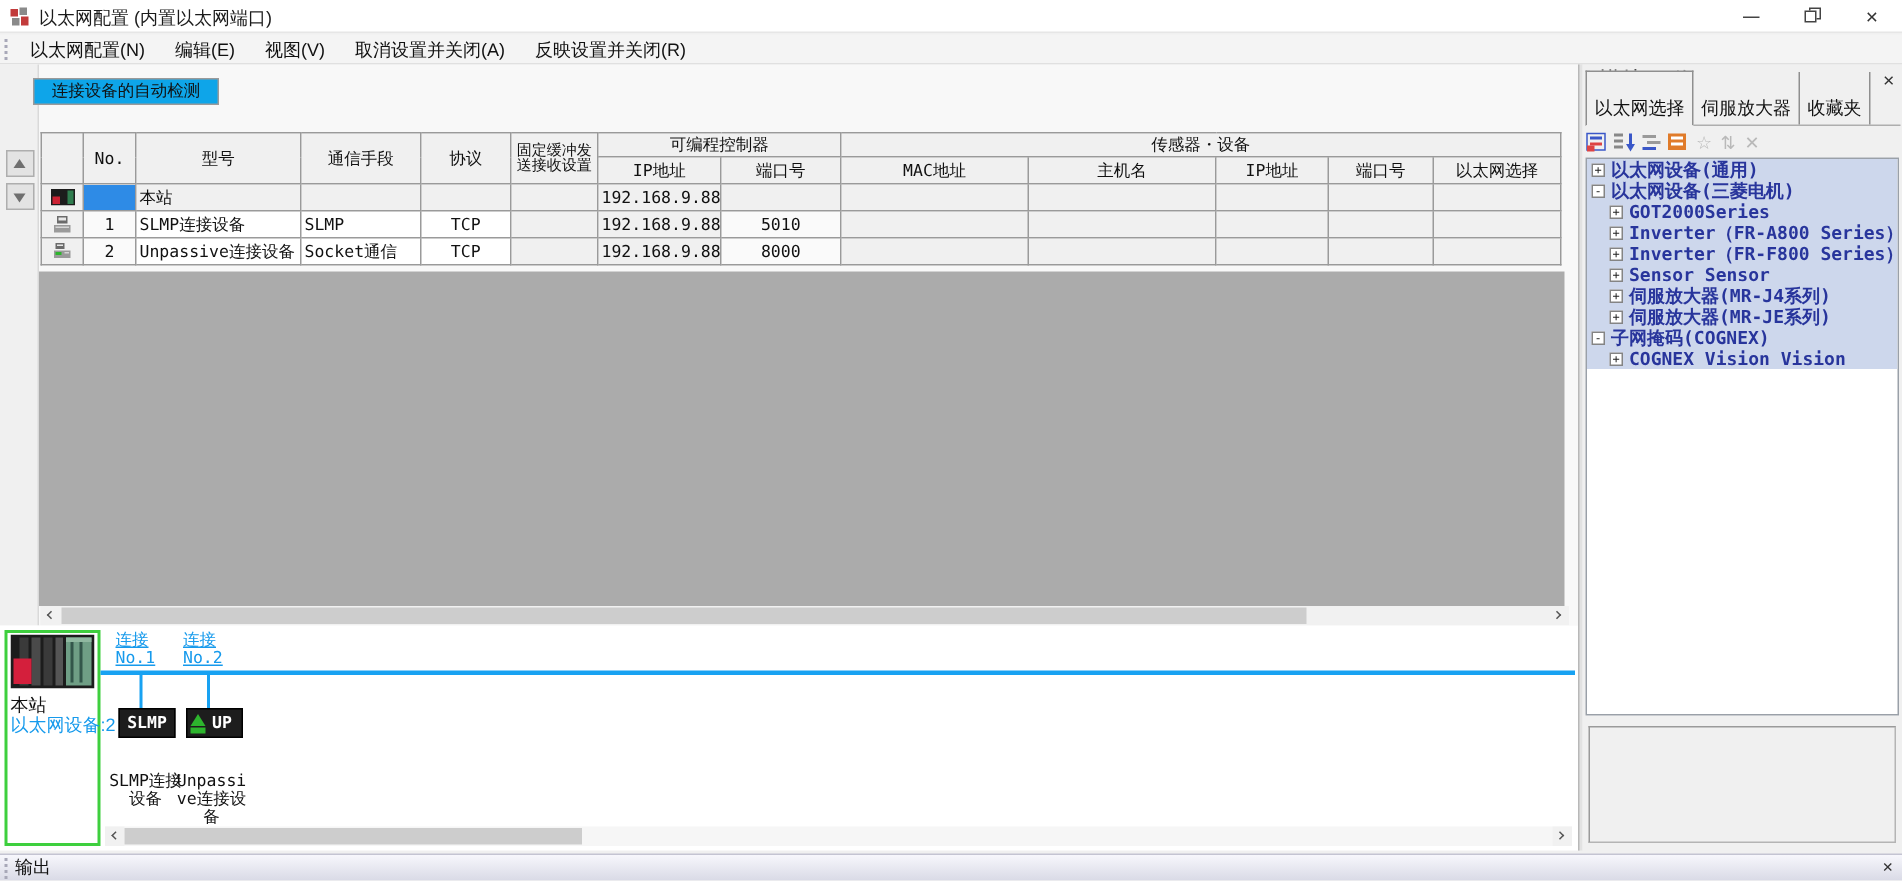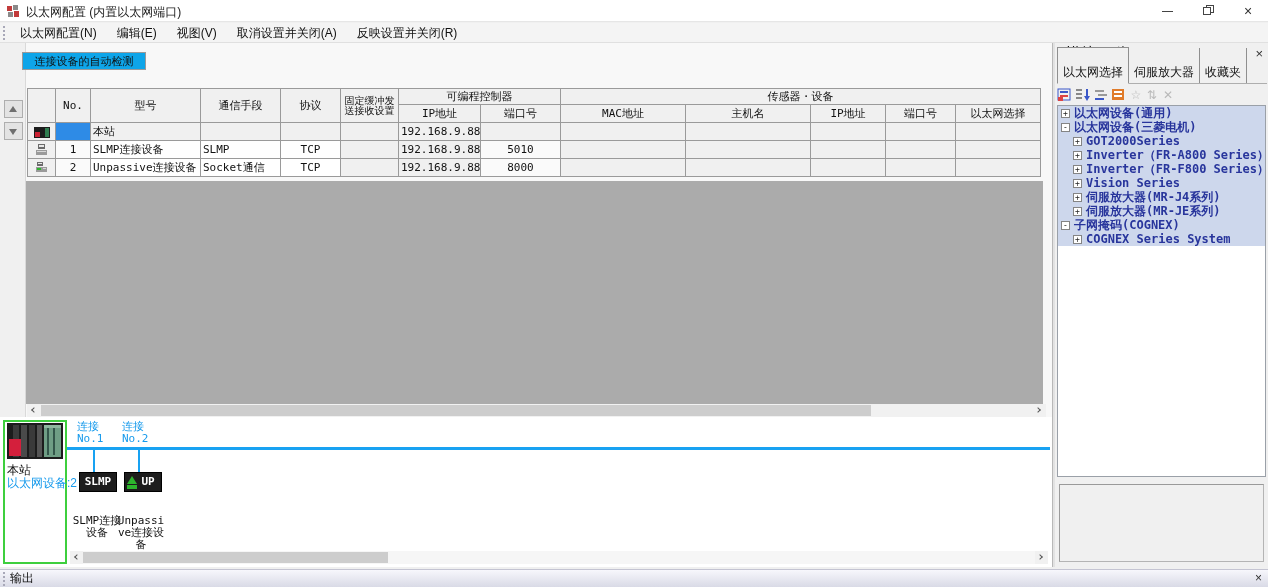--- a/index.html
+++ b/index.html
@@ -57,21 +57,21 @@
   #table-hscroll .sb-thumb { left:14px; width:830px; }
   #table-hscroll .sb-btn.r { right:0; }
 
   
   #diagram { position:absolute; left:0; top:417px; width:1052px; height:150px; background:#ffffff; }
   #host-box { position:absolute; left:3px; top:3px; width:64px; height:144px; border:2px solid #3ecf3e; background:#fff; }
   #plc-img { position:absolute; left:2px; top:1px; }
   #host-label { position:absolute; left:2px; top:40px; font-size:12px; color:#111; }
   #host-count { position:absolute; left:2px; top:53px; font-size:12px; color:#169aec; white-space:nowrap; }
   #trunk { position:absolute; left:67px; top:30px; width:983px; height:3px; background:#18a2f2; }
-  .conn-label { position:absolute; top:4px; font-size:11px; line-height:12px; color:#169aec; font-family:"DejaVu Sans Mono",monospace; white-space:pre; }
+  .conn-label { position:absolute; top:4px; font-size:11px; line-height:12px; color:#169aec; font-family:"DejaVu Sans Mono",monospace; white-space:pre;text-decoration:underline; }
   #conn1-label { left:77px; } #conn2-label { left:122px; }
   .vline { position:absolute; top:33px; width:2px; height:22px; background:#18a2f2; }
   #vline1 { left:93px; } #vline2 { left:138px; }
   .chip { position:absolute; top:55px; width:38px; height:20px; background:#1d1d1d; border:1px solid #000; color:#fff; font-family:"DejaVu Sans Mono",monospace; font-size:11px; font-weight:bold; text-align:center; line-height:18px; }
   #chip1 { left:79px; }
   #chip2 { left:124px; padding-left:10px; text-align:center; }
   .chip-tri { position:absolute; left:2px; top:3px; width:0; height:0; border-left:5px solid transparent; border-right:5px solid transparent; border-bottom:8px solid #2db52d; }
   .chip-bar { position:absolute; left:2px; bottom:2px; width:10px; height:4px; background:#2db52d; }
   .dev-name { position:absolute; top:98px; font-size:11px; line-height:12px; font-family:"DejaVu Sans Mono",monospace; color:#111; text-align:center; word-break:break-all; }
   #dev1-name { left:72px; width:50px; }
@@ -374,37 +374,37 @@
       <div class="tree-row lvl1">
           <span class="expando">+</span>
           <span>Inverter（FR-A800 Series）</span>
         </div>
       <div class="tree-row lvl1">
           <span class="expando">+</span>
           <span>Inverter（FR-F800 Series）</span>
         </div>
       <div class="tree-row lvl1">
           <span class="expando">+</span>
-          <span>Vision Series</span>
+          <span>Sensor Sensor</span>
         </div>
       <div class="tree-row lvl1">
           <span class="expando">+</span>
           <span>伺服放大器(MR-J4系列)</span>
         </div>
       <div class="tree-row lvl1">
           <span class="expando">+</span>
           <span>伺服放大器(MR-JE系列)</span>
         </div>
       <div class="tree-row lvl0">
           <span class="expando">-</span>
           <span>子网掩码(COGNEX)</span>
         </div>
       <div class="tree-row lvl1">
           <span class="expando">+</span>
-          <span>COGNEX Series System</span>
+          <span>COGNEX Vision Vision</span>
         </div>
     </div>
     <div id="sp-bottombox"></div>
   </div>
 
   <div id="outputbar">
     <span class="grip"></span>
     <span id="output-label">输出</span>
     <span id="output-close">×</span>
   </div>

